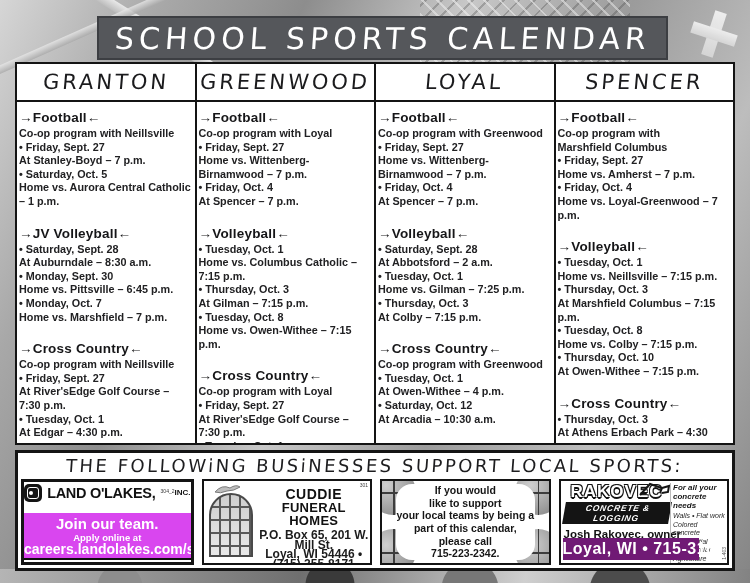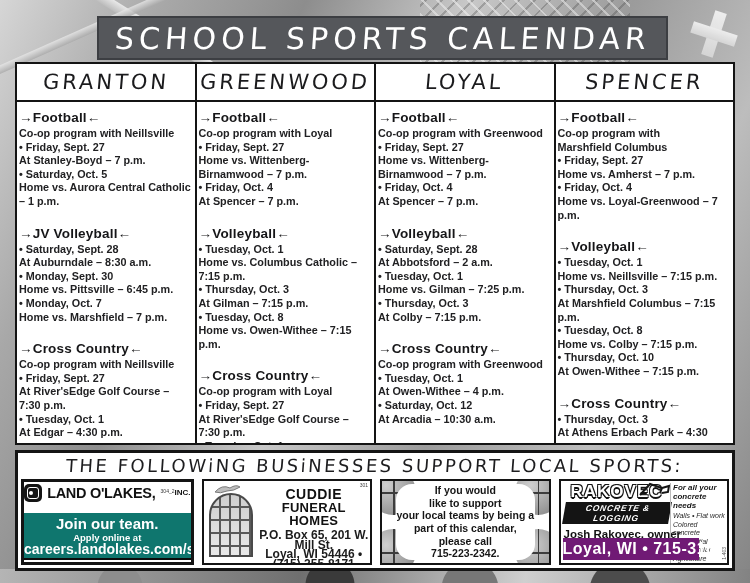--- a/index.html
+++ b/index.html
@@ -58,21 +58,21 @@
   .ad{flex:1;position:relative;background:#fff;border:2px solid #141414;box-sizing:border-box;overflow:hidden;}
   
   .lol-top{display:flex;align-items:center;justify-content:space-between;gap:4px;padding:2px 0 11px;}
   .lol-logo{width:18px;height:18px;background:#141414;border-radius:5px;position:relative;flex:0 0 auto;}
   .lol-logo::before{content:"";position:absolute;inset:3px;border:1.5px solid #fff;border-radius:3px;}
   .lol-logo::after{content:"";position:absolute;left:5px;top:7px;width:4px;height:4px;background:#fff;border-radius:50%;}
   .lol-brand{font-size:14.5px;font-weight:bold;letter-spacing:-.3px;color:#111;white-space:nowrap;}
   .lol-suffix{display:flex;line-height:1;}
   .lol-adnum{font-size:5px;color:#333;}
   .lol-inc{font-size:8px;font-weight:bold;color:#111;}
-  .lol-black{background:#0f766e;color:#fff;text-align:center;padding:2px 0 3px;}
+  .lol-black{background:#d946ef;color:#fff;text-align:center;padding:2px 0 3px;}
   .lol-join{font-size:15px;font-weight:bold;line-height:17px;}
   .lol-apply{font-size:9.5px;font-weight:bold;line-height:11px;}
   .lol-url{font-size:14px;font-weight:bold;line-height:12px;}
   .lol-addr{border-top:2px solid #0c0c0c;text-align:center;font-size:9px;font-weight:bold;
     color:#1a1a1a;padding:2px 0;}
   
   .cud-window{position:absolute;left:5px;top:12px;width:44px;height:64px;border:2px solid #4a4a4a;
     border-radius:22px 22px 0 0;box-sizing:border-box;
     background:
       repeating-linear-gradient(to right,transparent 0 8px,#5a5a5a 8px 10px),

